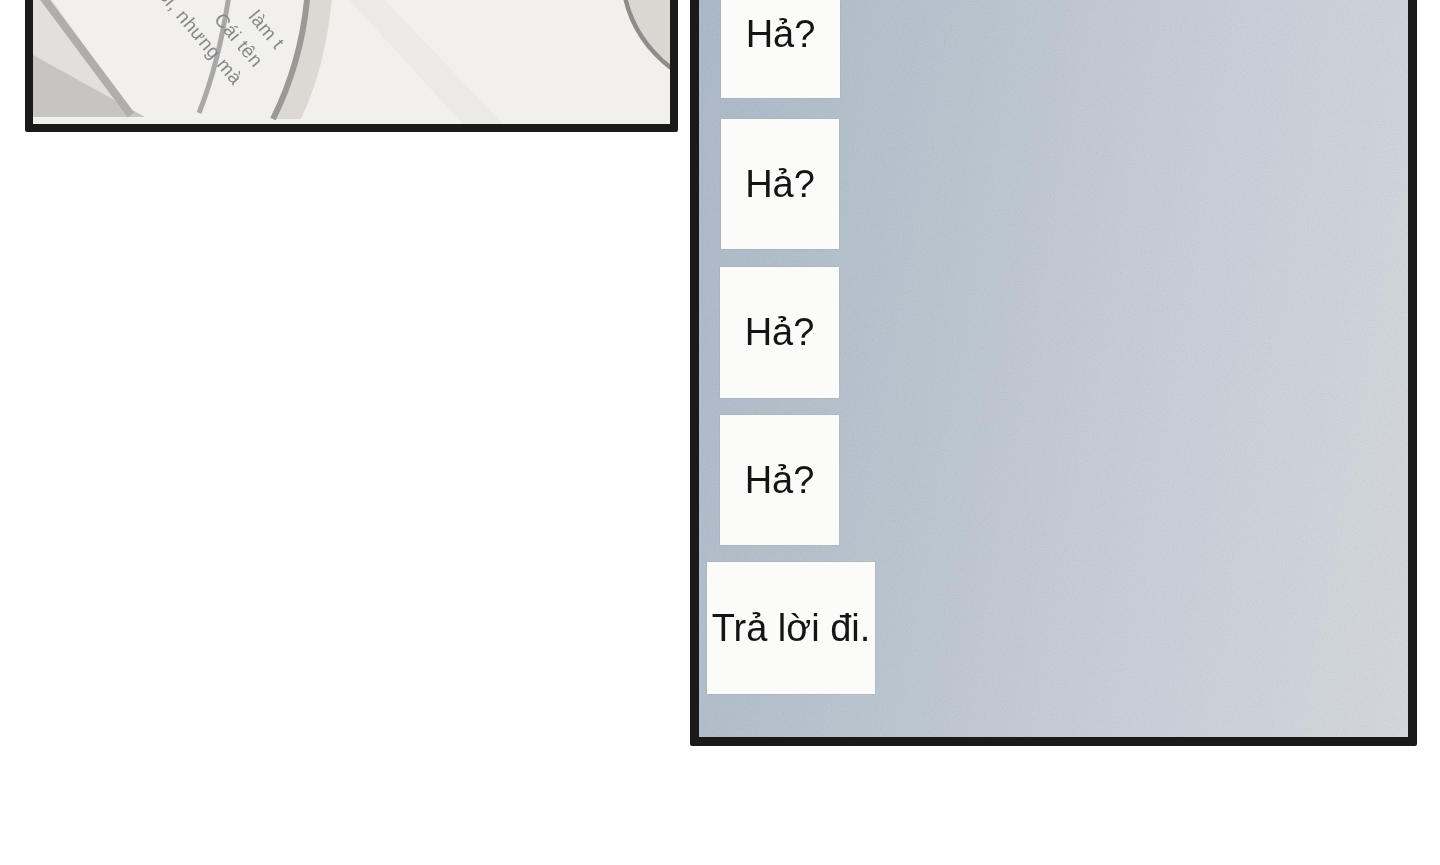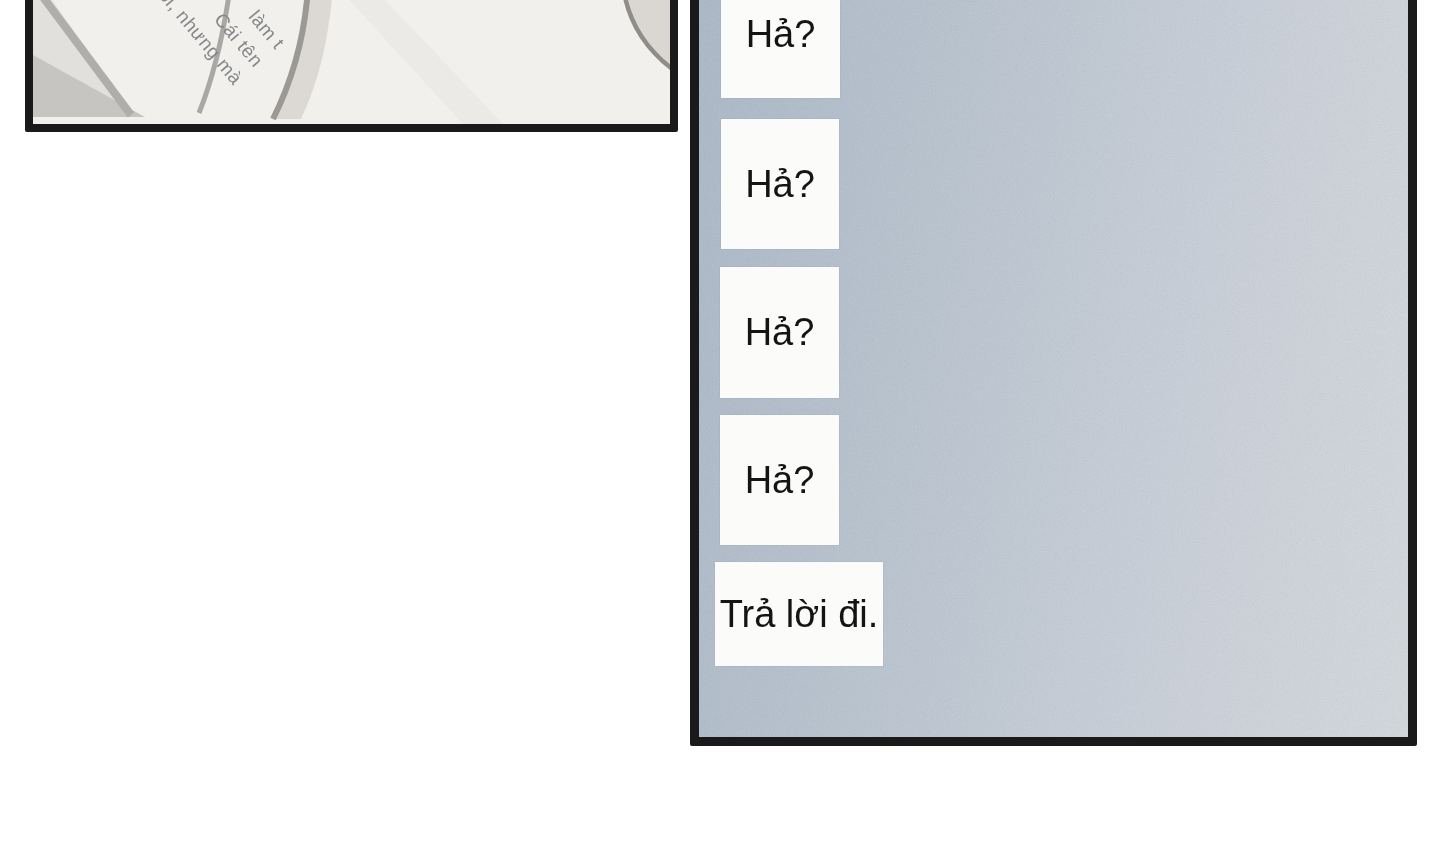--- a/index.html
+++ b/index.html
@@ -77,21 +77,21 @@
     align-items: center;
     justify-content: center;
     font-size: 38px;
     color: #141414;
     box-shadow: 0 0 1px rgba(120,130,145,0.5);
   }
   .bubble-1 { left: 22px;  top: -19px; width: 119px; height: 128px; }
   .bubble-2 { left: 22px;  top: 130px; width: 118px; height: 130px; }
   .bubble-3 { left: 21px;  top: 278px; width: 119px; height: 131px; }
   .bubble-4 { left: 21px;  top: 426px; width: 119px; height: 130px; }
-  .bubble-5 { left: 16px;  top: 573px; width: 168px; height: 104px; text-align: center; }
+  .bubble-5 { left: 8px;  top: 573px; width: 168px; height: 132px; text-align: center; }
 </style>
 </head>
 <body>
 
 <div class="stage">
 
   <div class="panel-left">
     <svg class="art" viewBox="0 0 637 131" aria-hidden="true">
 
       <polygon points="0,0 14,0 102,124 0,124" fill="#e2e0dd"></polygon>

